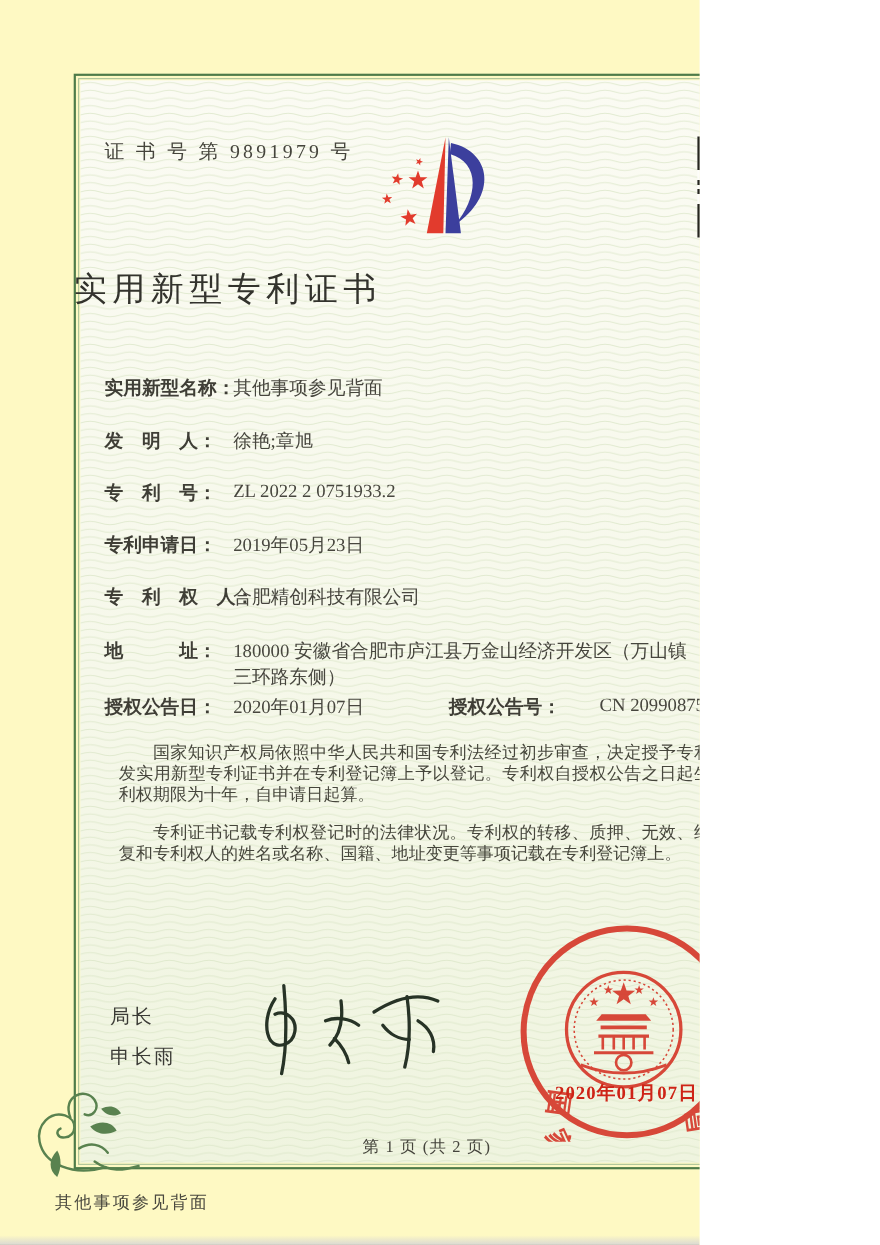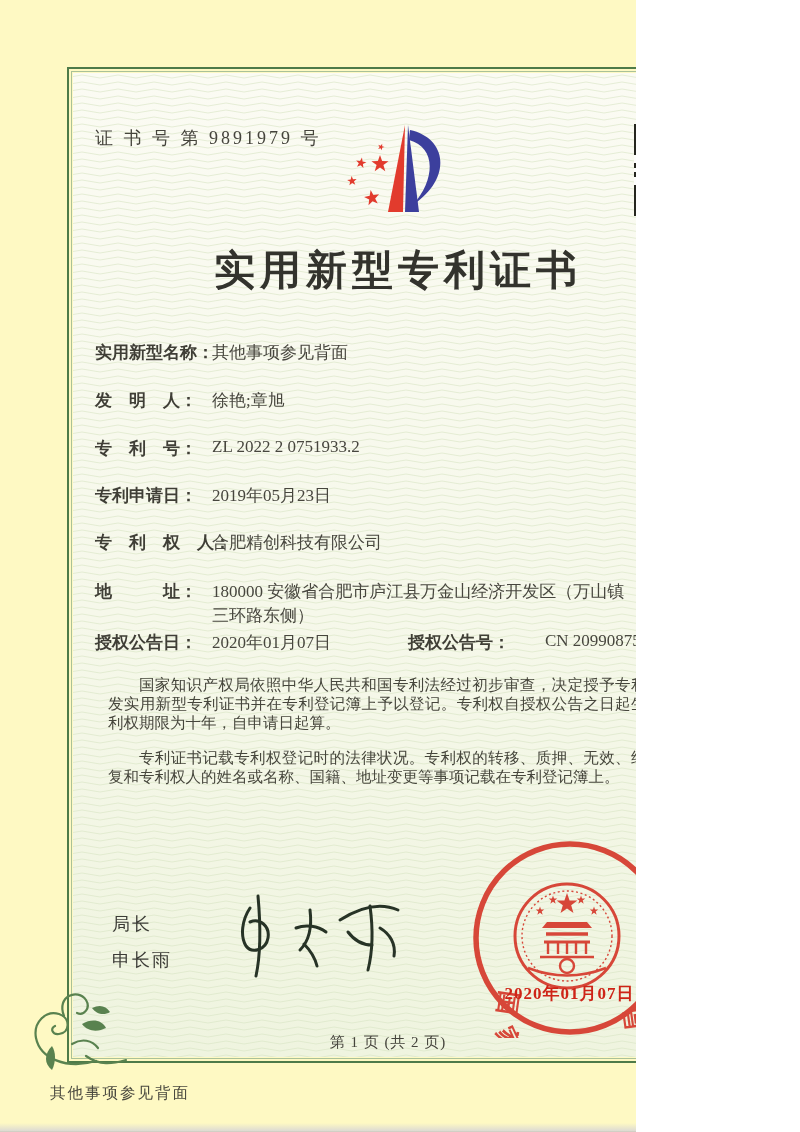--- a/index.html
+++ b/index.html
@@ -7,30 +7,30 @@
          font-family:"Liberation Serif", serif;color:#3f3e36;}
   
   .frame{position:absolute;left:67px;top:67px;width:662px;height:992px;border:2px solid #4e7b49;}
   .frame-inner{position:absolute;left:2px;top:2px;right:2px;bottom:2px;border:1px solid #a9c198;}
   .frame-bg{position:absolute;left:4px;top:4px;right:4px;bottom:4px;
             background:linear-gradient(180deg,#fbfbf3 0%,#f6f8ea 55%,#eff4df 100%);}
   .waves{position:absolute;left:0;top:0;width:100%;height:100%;}
   
   .abs{position:absolute;white-space:nowrap;}
   .cert-no{left:95px;top:126px;font-size:18px;letter-spacing:3px;color:#45443c;}
-  .title{left:67px;top:243px;width:662px;text-align:center;font-size:41px;font-weight:700;
+  .title{left:67px;top:243px;width:662px;text-align:left;font-size:30px;font-weight:400;
          letter-spacing:5px;color:#33332d;}
   .row{left:0;width:800px;font-size:17px;}
   .row .lbl{position:absolute;left:95px;color:#3f3e36;font-weight:bold;}
   .row .val{position:absolute;left:212px;color:#47463e;}
   .grant .lbl2{position:absolute;left:408px;text-align:right;}
   .grant .val2{position:absolute;left:545px;}
   .paras{position:absolute;left:92px;top:659px;width:618px;white-space:normal;}
   .paras p{margin:16px;font-size:15.5px;line-height:19px;text-indent:2em;text-align:justify;color:#46463c;}
-  .signer{left:112px;font-size:18px;color:#3b3b36;font-family:"Liberation Sans",sans-serif;letter-spacing:2px;}
+  .signer{left:100px;font-size:18px;color:#3b3b36;font-family:"Liberation Sans",sans-serif;letter-spacing:2px;}
   .seal-date{left:487px;top:982px;width:165px;text-align:center;font-size:17px;font-weight:700;
              color:#ce2417;letter-spacing:1px;}
   .page-ind{left:55px;top:1033px;width:666px;text-align:center;font-size:15px;color:#45443c;letter-spacing:1px;}
   .back-note{left:50px;top:1083px;width:670px;text-align:left;font-size:15.5px;color:#4a493f;letter-spacing:2px;}
   .edge-bottom{position:absolute;left:0;right:0;bottom:0;height:9px;
                background:linear-gradient(180deg,rgba(0,0,0,0) 0%,#dedcd2 85%,#c9c7bc 100%);}
   svg{display:block;}
 </style>
 </head>
 <body>

